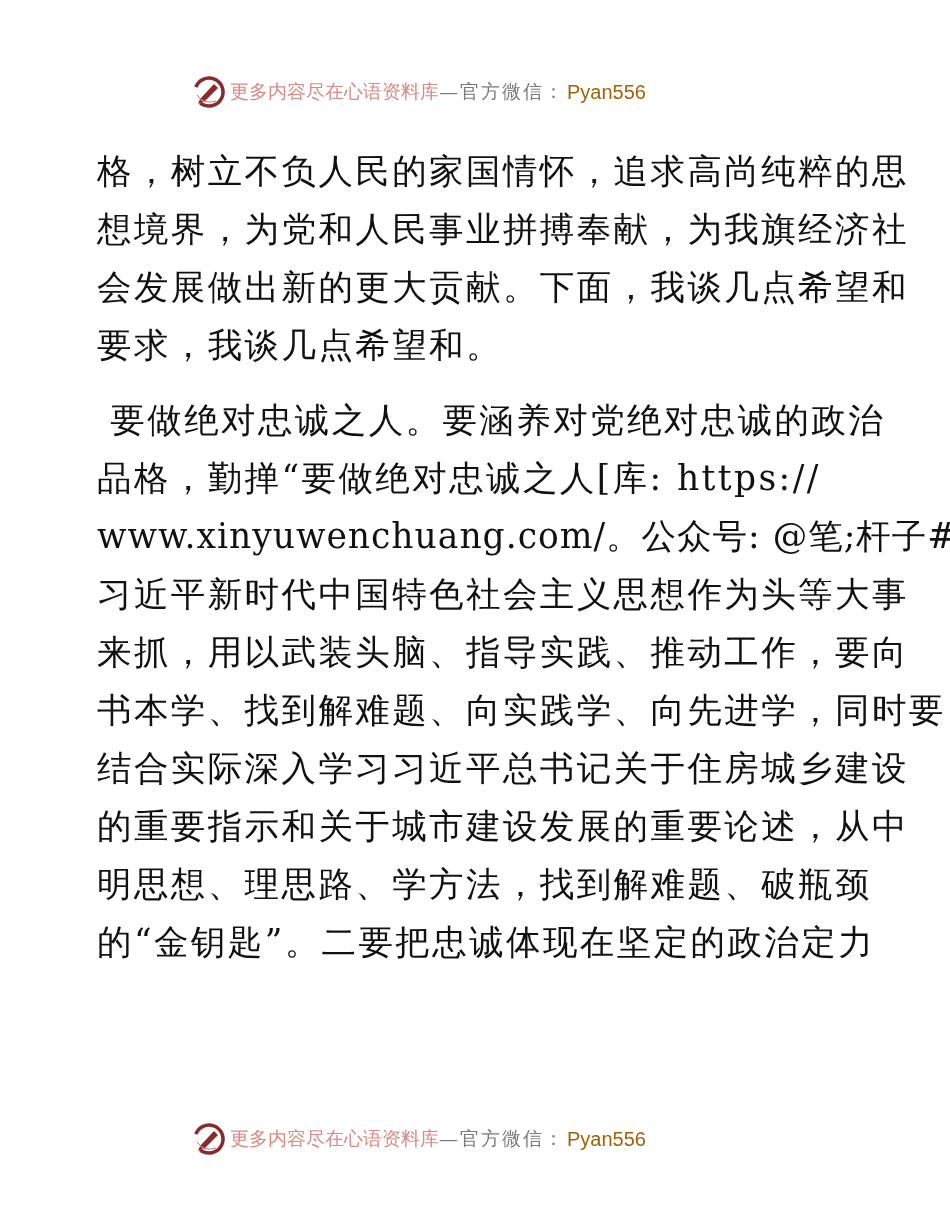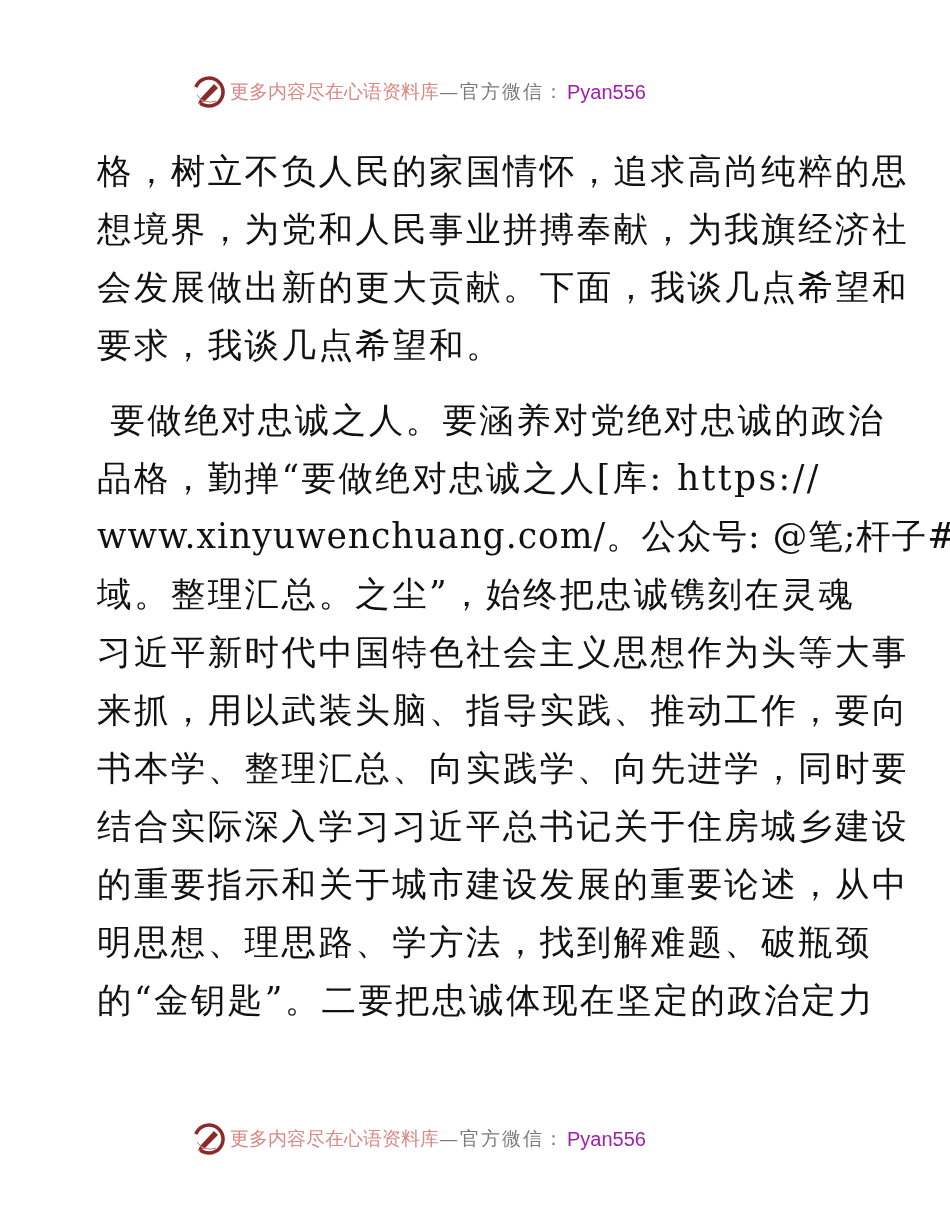--- a/index.html
+++ b/index.html
@@ -31,21 +31,21 @@
     .watermark.bottom { top: 1119px; }
     .wm-logo {
       width: 34px;
       height: 34px;
       margin-right: 4px;
       display: inline-block;
     }
     .wm-pink { color: #d98a84; }
     .wm-gray { color: #7a7a7a; letter-spacing: 2px; }
     .wm-id {
-      color: #a21caf;
+      color: #a16207;
       font-family: "Liberation Sans", "DejaVu Sans", sans-serif;
       font-size: 20px;
       margin-left: 2px;
     }
     .content {
       position: absolute;
       left: 97px;
       top: 142px;
       width: 760px;
     }
@@ -79,24 +79,23 @@
     <div class="line">格，树立不负人民的家国情怀，追求高尚纯粹的思</div>
     <div class="line">想境界，为党和人民事业拼搏奉献，为我旗经济社</div>
     <div class="line">会发展做出新的更大贡献。下面，我谈几点希望和</div>
     <div class="line">要求，我谈几点希望和。</div>
   </div>
   <div class="para-gap"></div>
   <div>
     <div class="line" style="white-space:pre;"> 要做绝对忠诚之人。要涵养对党绝对忠诚的政治</div>
     <div class="line">品格，勤掸“要做绝对忠诚之人[库: https://</div>
     <div class="line" style="letter-spacing:1px;">www.xinyuwenchuang.com/。公众号: @笔;杆子#星</div>
-    <div class="line">域。整理汇总。之尘”，始终把忠诚镌刻在灵魂</div>
     <div class="line">习近平新时代中国特色社会主义思想作为头等大事</div>
     <div class="line">来抓，用以武装头脑、指导实践、推动工作，要向</div>
-    <div class="line">书本学、整理汇总、向实践学、向先进学，同时要</div>
+    <div class="line">书本学、找到解难题、向实践学、向先进学，同时要</div>
     <div class="line">结合实际深入学习习近平总书记关于住房城乡建设</div>
     <div class="line">的重要指示和关于城市建设发展的重要论述，从中</div>
     <div class="line">明思想、理思路、学方法，找到解难题、破瓶颈</div>
     <div class="line">的“金钥匙”。二要把忠诚体现在坚定的政治定力</div>
   </div>
 </div>
 
 <div class="watermark bottom">
   <svg class="wm-logo" viewBox="0 0 34 34">
     <circle cx="17" cy="17" r="14" fill="none" stroke="#8b2a2a" stroke-width="3.5" stroke-dasharray="70 18" transform="rotate(200 17 17)"></circle>

